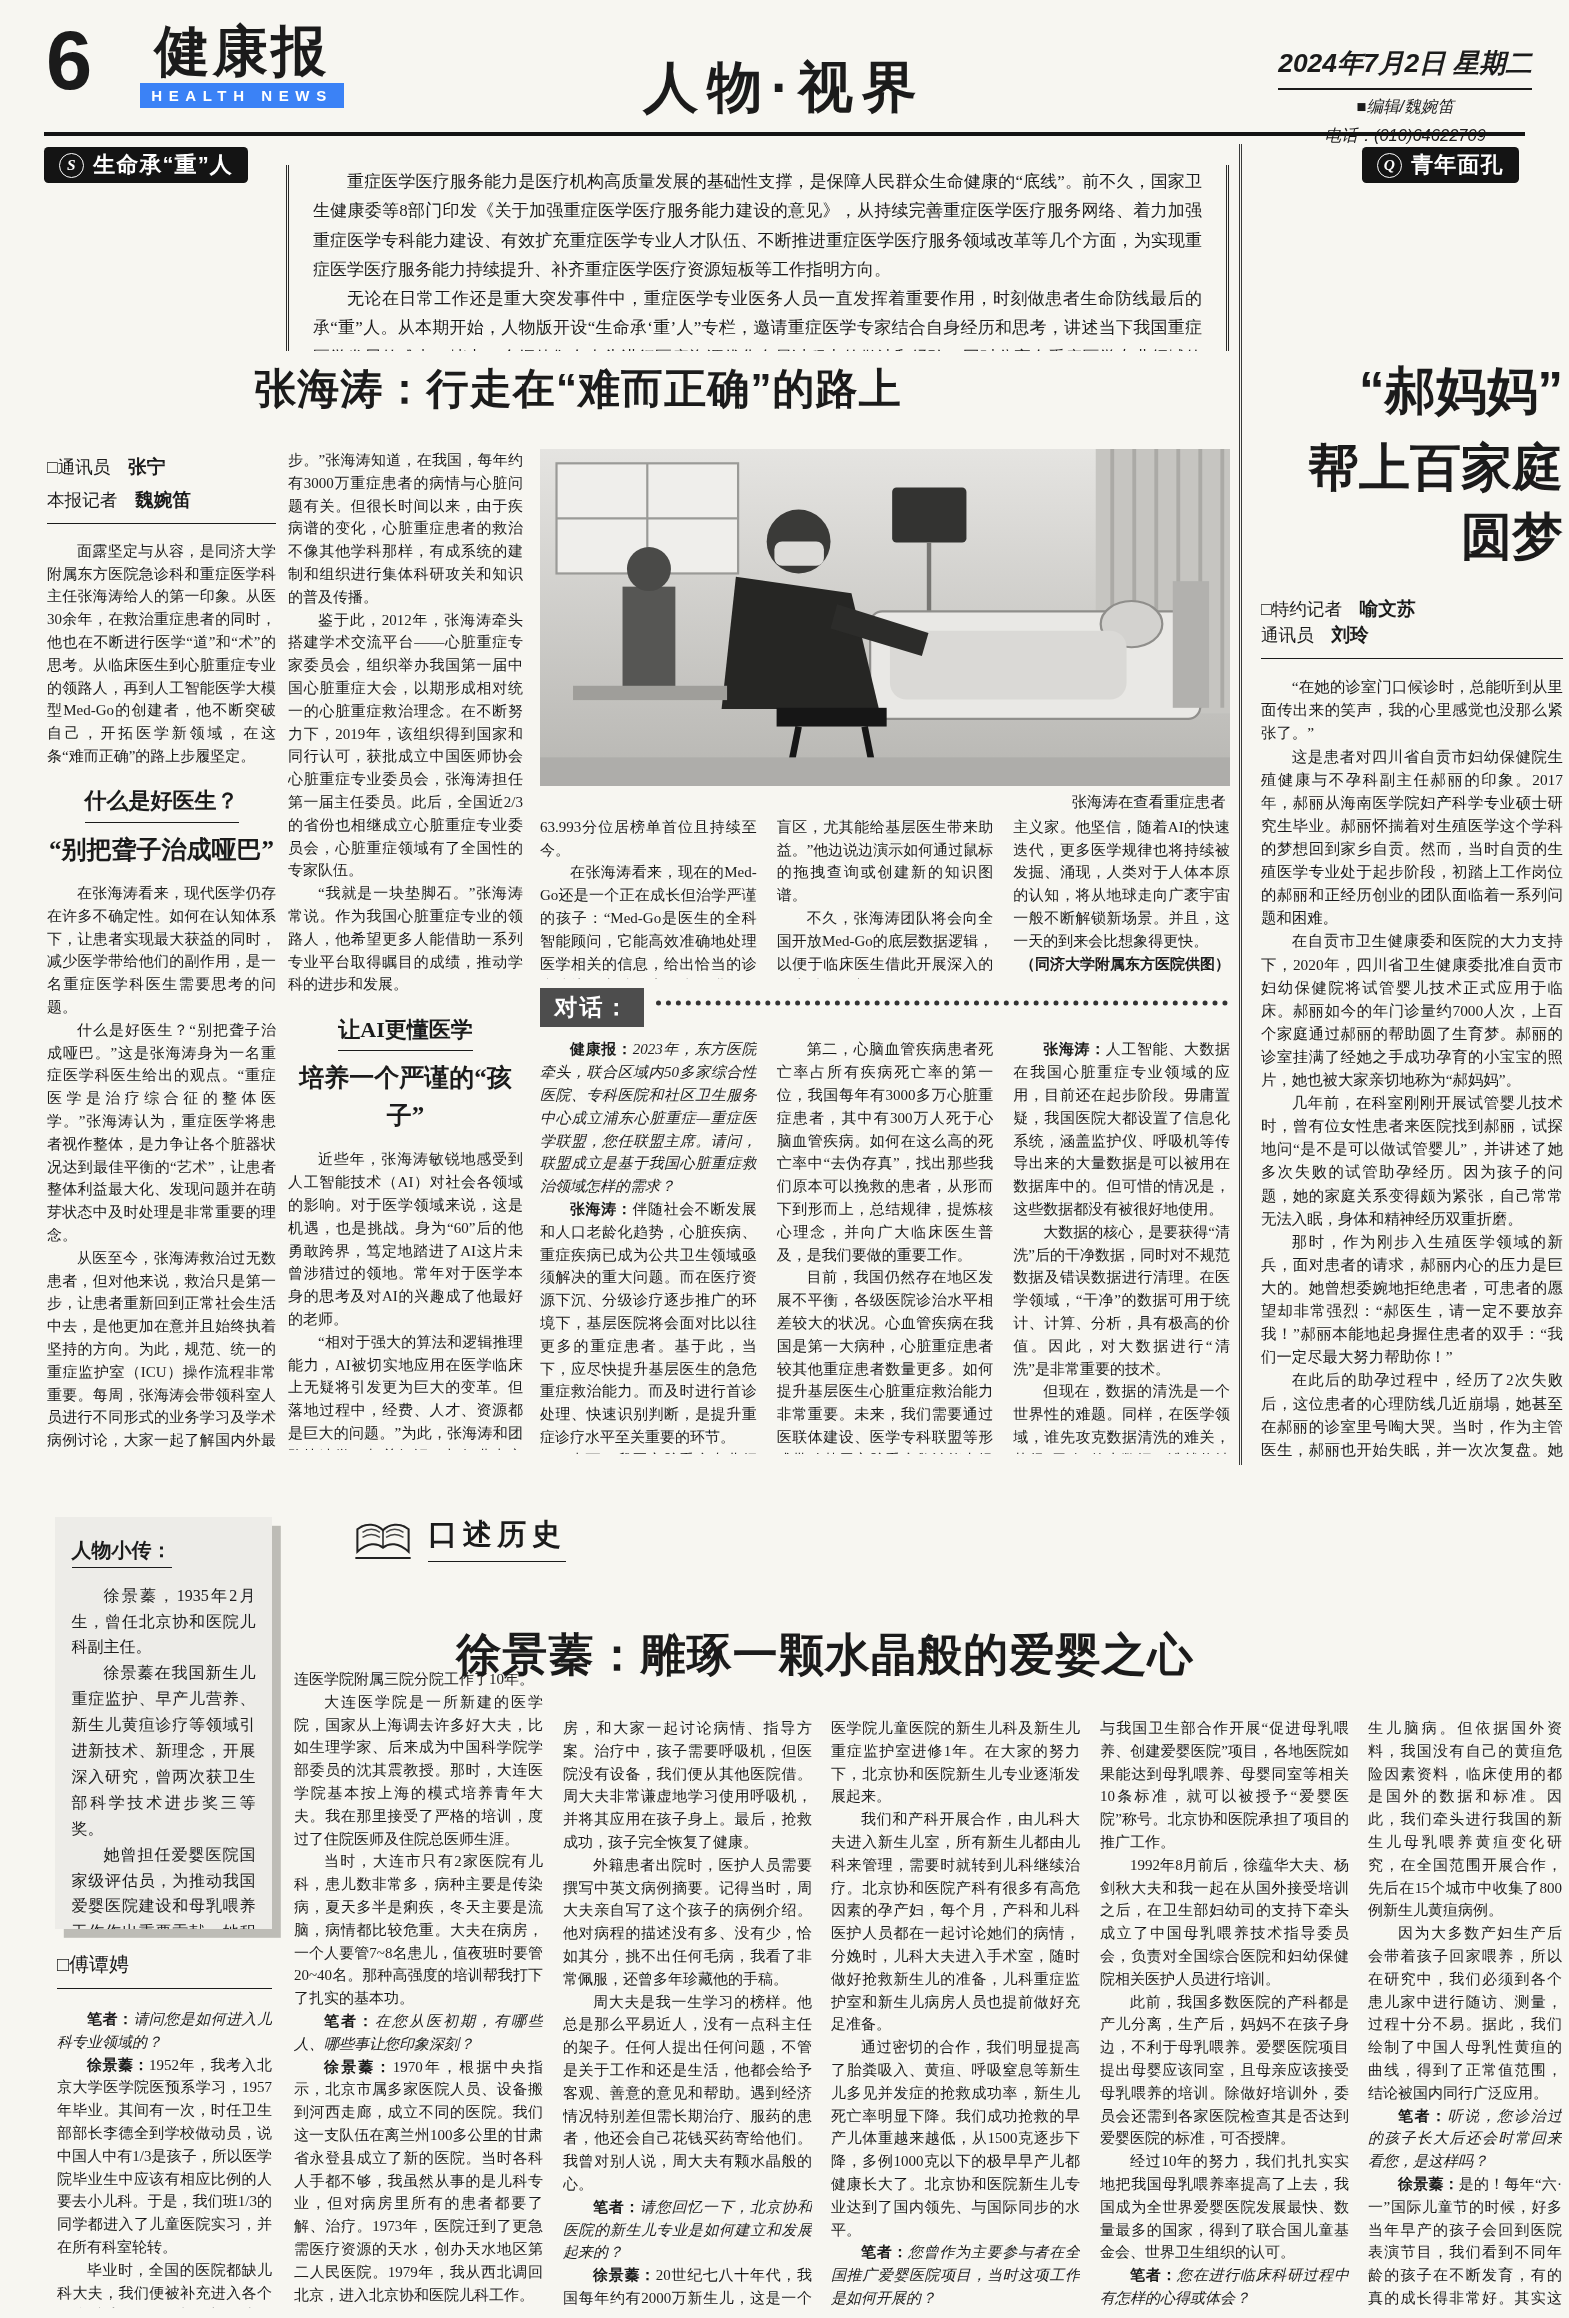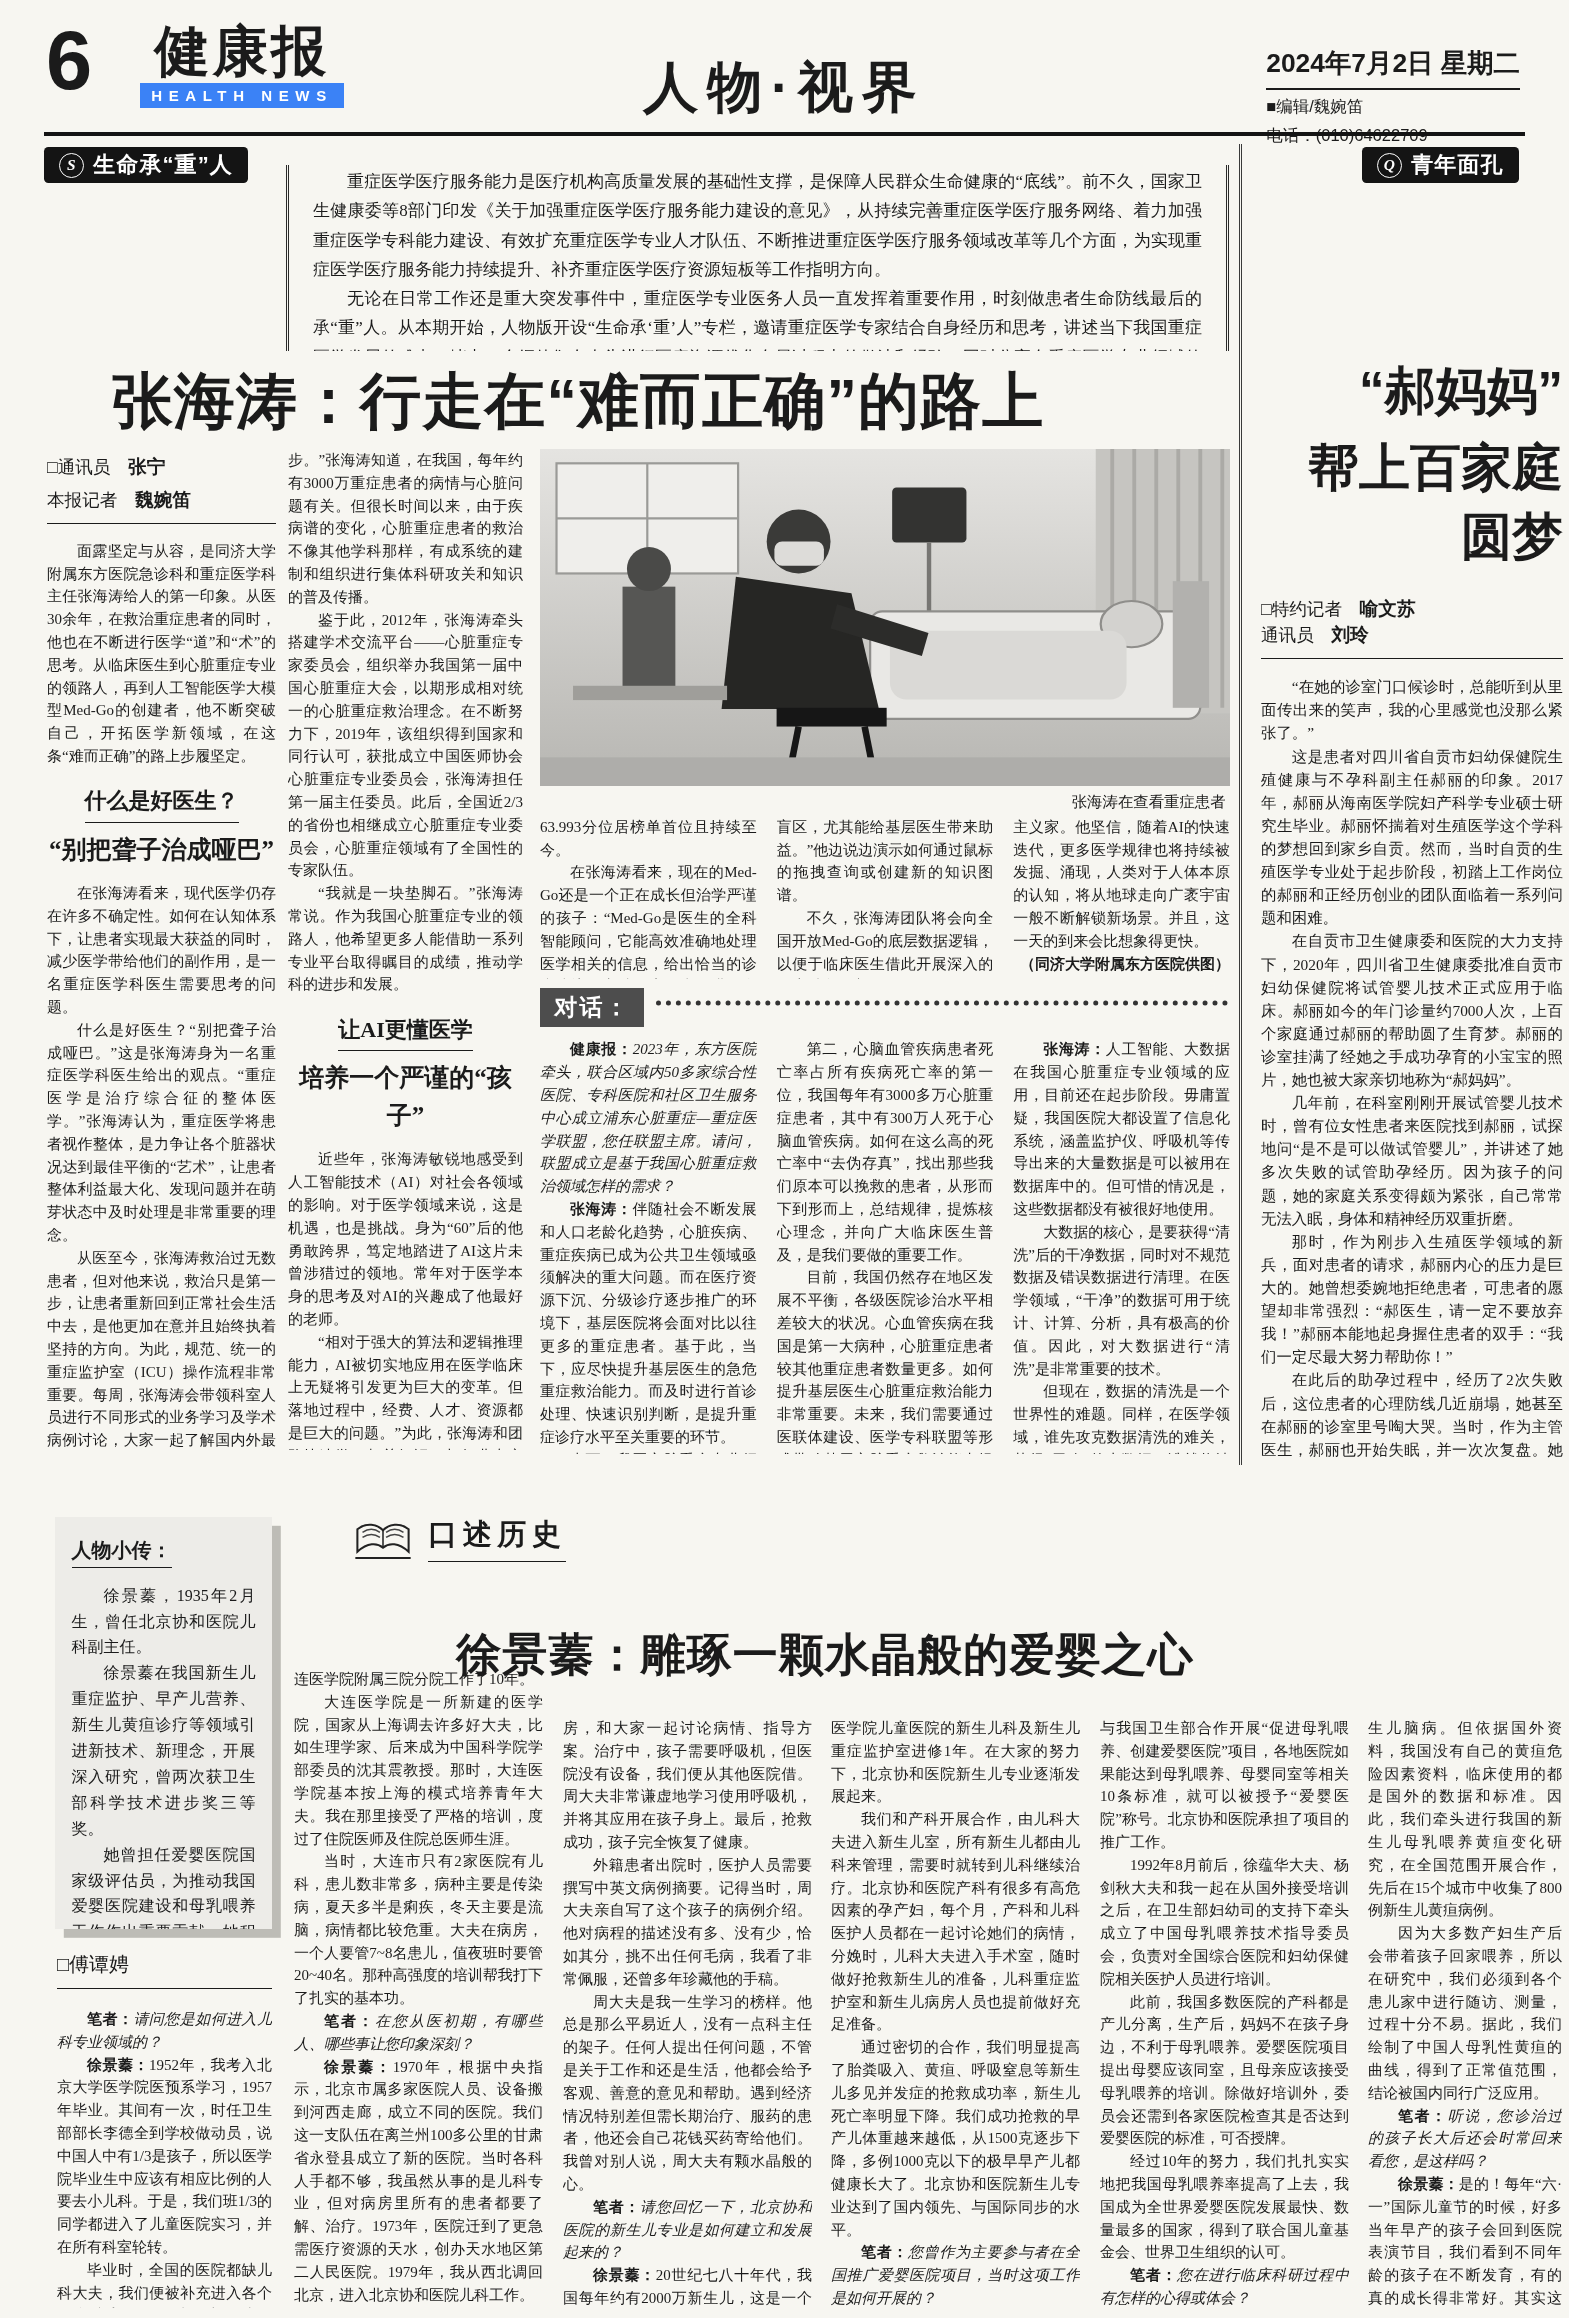--- a/index.html
+++ b/index.html
@@ -7,40 +7,40 @@
         font-family:"Liberation Serif","DejaVu Serif",serif;}
   .abs{position:absolute;}
   .sans{font-family:"Liberation Sans","DejaVu Sans",sans-serif;}
 
   
   #pagenum{left:46px;top:18.7px;font-size:83px;font-weight:900;line-height:1;}
   #logo{left:140px;top:23px;width:204px;text-align:center;}
   .logo-cn{font-size:55px;font-weight:900;letter-spacing:3.3px;line-height:1.05;}
   .logo-en{margin-top:2.2px;background:#3b82f6;color:#fff;font-weight:700;font-size:15px;letter-spacing:6.6px;padding:3.9px 0;}
   #section-title{left:0;right:0;top:51px;text-align:center;font-weight:900;font-size:55px;letter-spacing:8.8px;}
-  #mast-right{right:49px;top:46px;text-align:left;}
+  #mast-right{right:37px;top:46px;text-align:center;font-style:italic;}
   .mast-date{display:inline-block;font-weight:700;font-size:26.4px;padding-bottom:6.6px;border-bottom:2.2px solid #1b1b1b;}
   .mast-editor,.mast-phone{font-size:16.5px;margin-top:6.6px;}
   #mast-rule{left:44px;right:44px;top:132px;height:4.4px;background:#141414;}
 
   
   .badge{background:#141414;color:#fff;height:36px;display:flex;align-items:center;padding:0 15.4px;
          border-radius:4.4px;font-weight:700;font-size:22px;letter-spacing:1.1px;}
   #badge-left{left:44px;top:147px;}
   #badge-right{right:50px;top:147px;}
   .badge-icon{width:23px;height:23px;border:1.7px solid #fff;border-radius:50%;display:flex;align-items:center;
               justify-content:center;font:italic 700 15.4px "Liberation Serif",serif;margin-right:8.8px;flex:0 0 auto;}
 
   
   #intro{left:286px;top:165px;width:943px;height:186px;border-left:3.9px double #2a2a2a;border-right:3.9px double #2a2a2a;
          padding:2.2px 24px;box-sizing:border-box;font-size:17px;line-height:1.72;text-align:justify;overflow:hidden;}
   #intro p{margin:0;text-indent:2em;}
 
   
-  #main-headline{left:61px;top:361px;width:1034px;text-align:center;font-weight:900;font-size:61px;letter-spacing:1.1px;}
+  #main-headline{left:61px;top:361px;width:1034px;text-align:center;font-weight:900;font-size:42px;letter-spacing:1.1px;}
 
   
   #vdiv{left:1239px;top:144px;height:1321px;border-left:3.9px double #3a3a3a;}
 
   
   #main-cols{left:47px;top:449px;width:1183px;height:1001px;}
   .bodytext{font-size:15px;line-height:1.52;text-align:justify;}
   .para{margin:0;text-indent:2em;}
   .noindent{text-indent:0;}
   .credit{text-indent:0;text-align:right;font-weight:700;}

